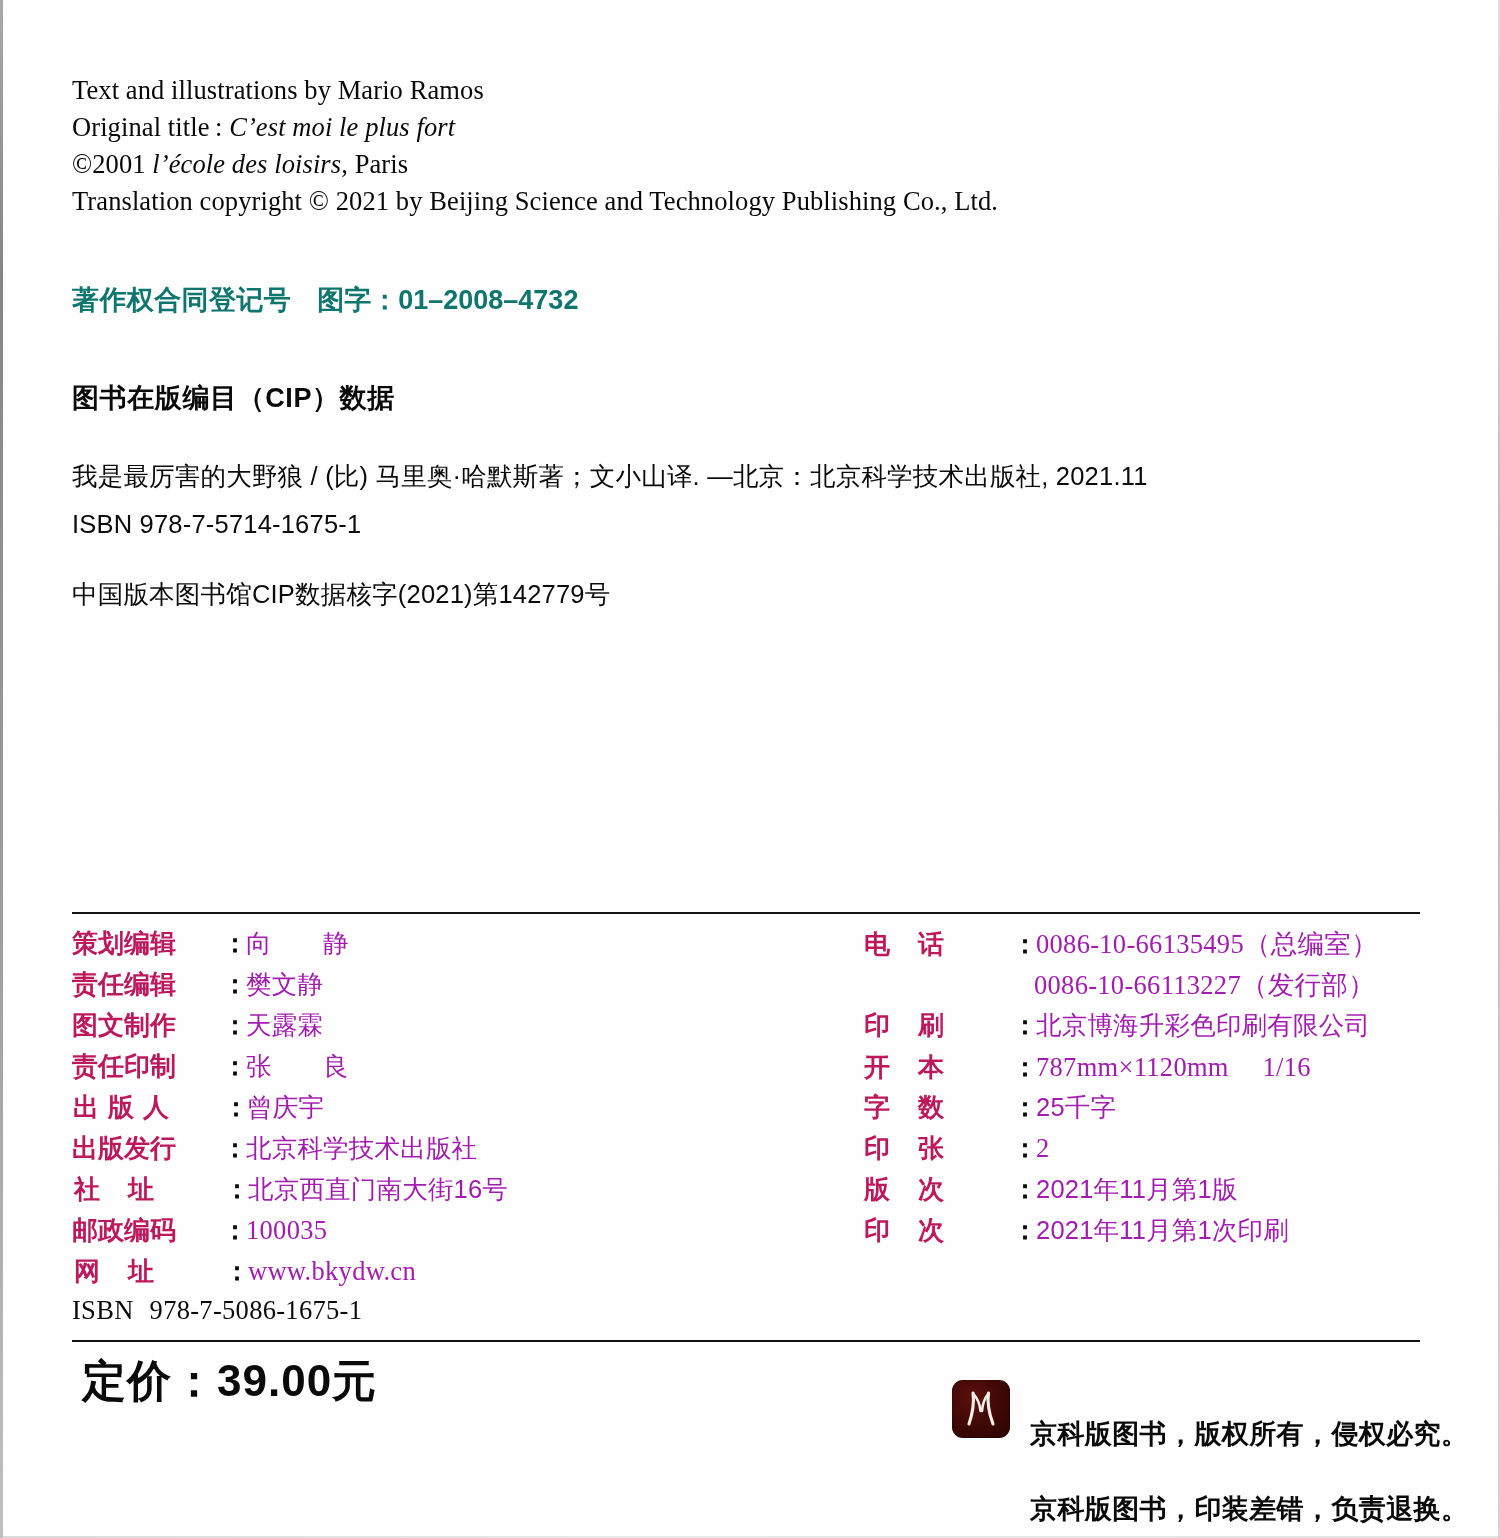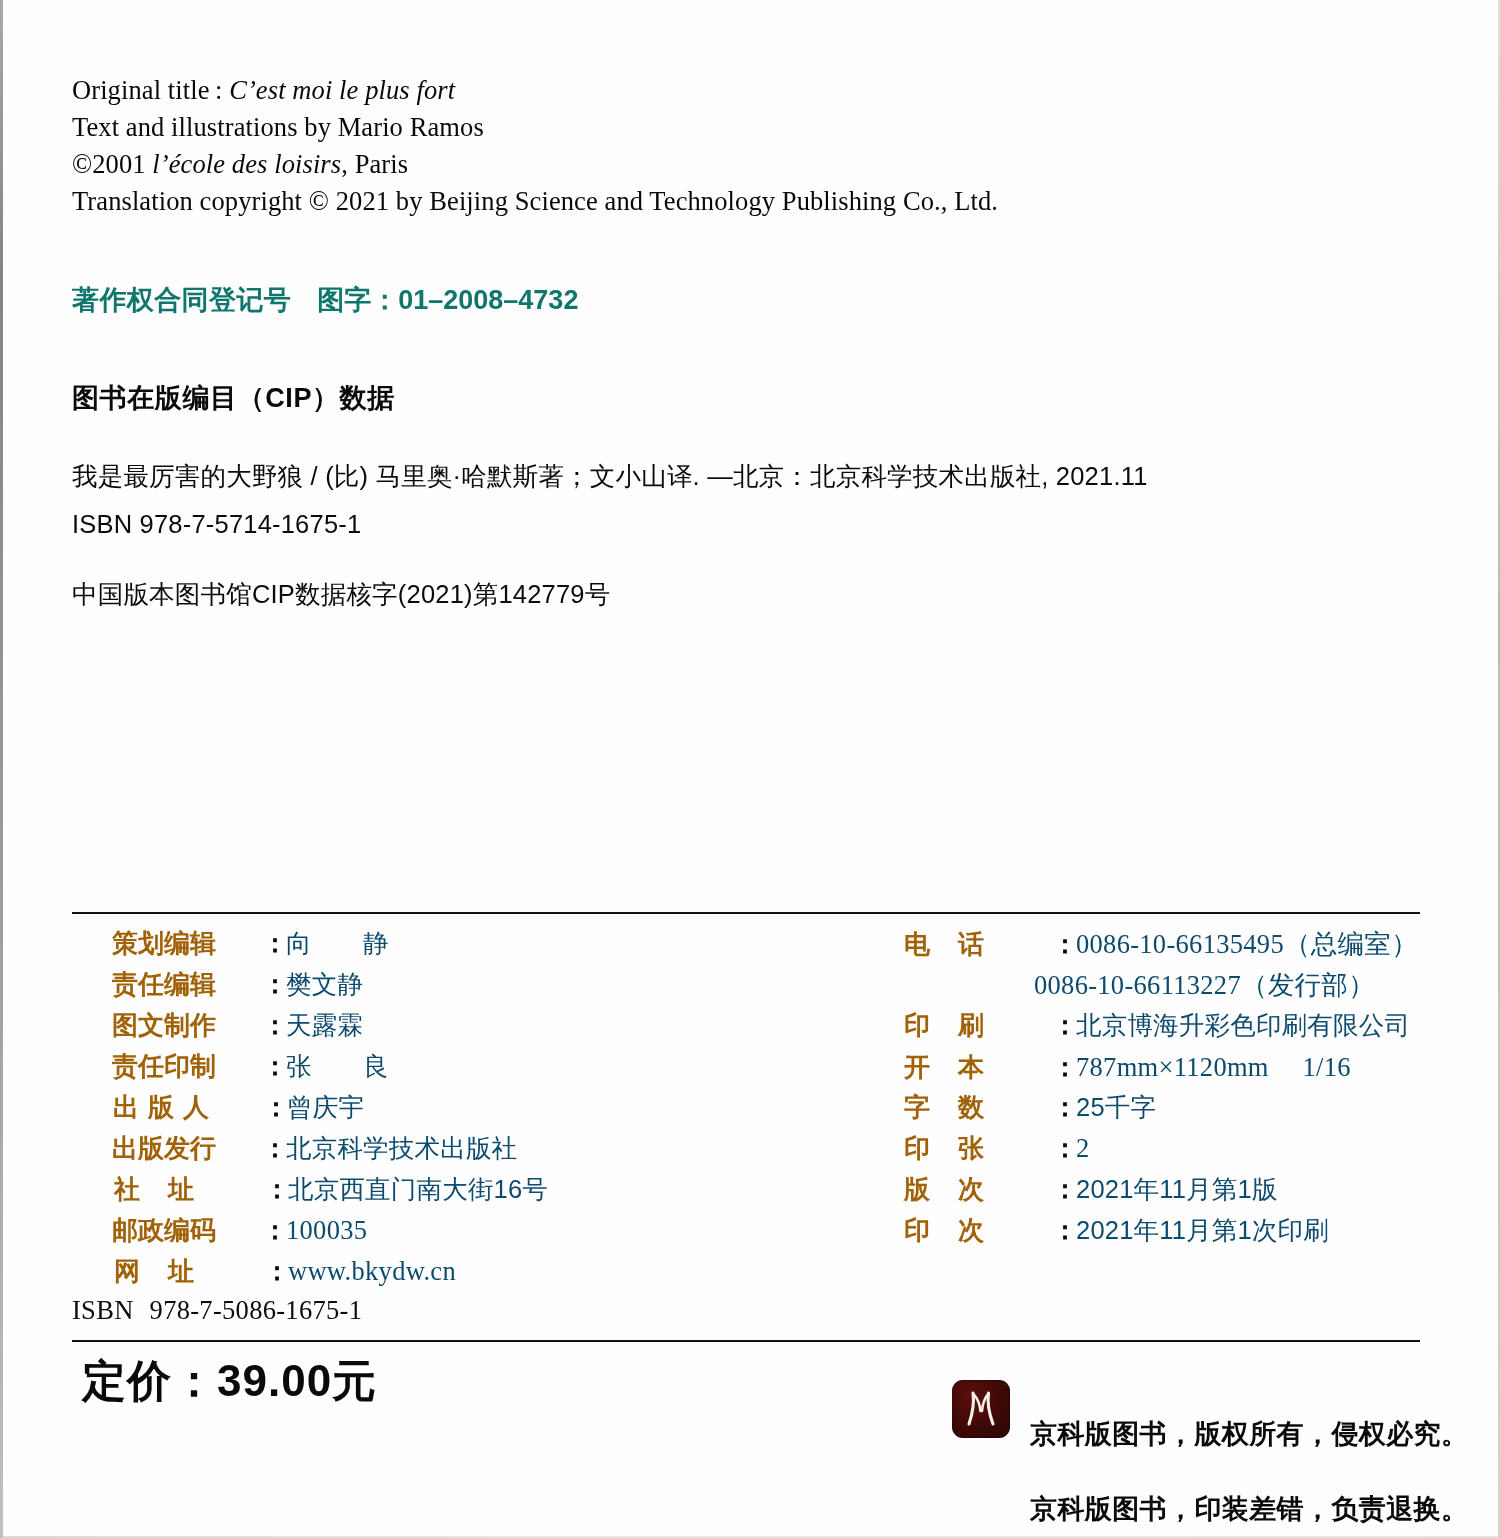--- a/index.html
+++ b/index.html
@@ -136,41 +136,40 @@
   .row {
     display: flex;
     align-items: baseline;
     height: 41px;
   }
 
   .lbl {
     font-family: Liberation Sans, sans-serif;
     font-weight: bold;
     font-size: 26px;
-    color: #a16207;
+    color: #be185d;
     white-space: nowrap;
     display: inline-block;
-    margin-left: 40px;
   }
   .lbl-l { width: 150px; }
   .lbl-r { width: 148px; }
   .sp2 { letter-spacing: 28px; padding-left: 2px; }
   .sp3 { letter-spacing: 9px; padding-left: 1px; }
   .sp4 { letter-spacing: 0px; }
   .colon {
     font-family: "Liberation Sans", "DejaVu Sans", sans-serif;
     font-weight: bold;
     font-size: 26px;
     display: inline-block;
     width: 24px;
   }
   .val {
     font-family: "Liberation Sans", "DejaVu Sans", sans-serif;
     font-size: 25.5px;
-    color: #0c4a6e;
+    color: #a21caf;
     white-space: nowrap;
     letter-spacing: .2px;
   }
   .val-serif {
     font-family: "Liberation Serif", "DejaVu Serif", serif;
     font-size: 26.5px;
     letter-spacing: .3px;
   }
   .val-indent { padding-left: 172px; }
 
@@ -235,24 +234,24 @@
 </head>
 <body>
 
 <div id="page">
 
   <div class="scan-edge-left"></div>
   <div class="scan-edge-right"></div>
   <div class="scan-edge-bottom"></div>
 
   <div class="latin-block">
+    <div class="latin-line">Text and illustrations by Mario Ramos</div>
     <div class="latin-line">
       <span>Original title : </span><span class="it">C’est moi le plus fort</span>
     </div>
-    <div class="latin-line">Text and illustrations by Mario Ramos</div>
     <div class="latin-line">
       <span>©2001 </span><span class="it">l’école des loisirs</span><span>, Paris</span>
     </div>
     <div class="latin-line">Translation copyright © 2021 by Beijing Science and Technology Publishing Co., Ltd.</div>
   </div>
 
   <div class="contract-line">
     <span>著作权合同登记号</span><span class="contract-gap"></span><span class="num">图字：01–2008–4732</span>
   </div>
 

